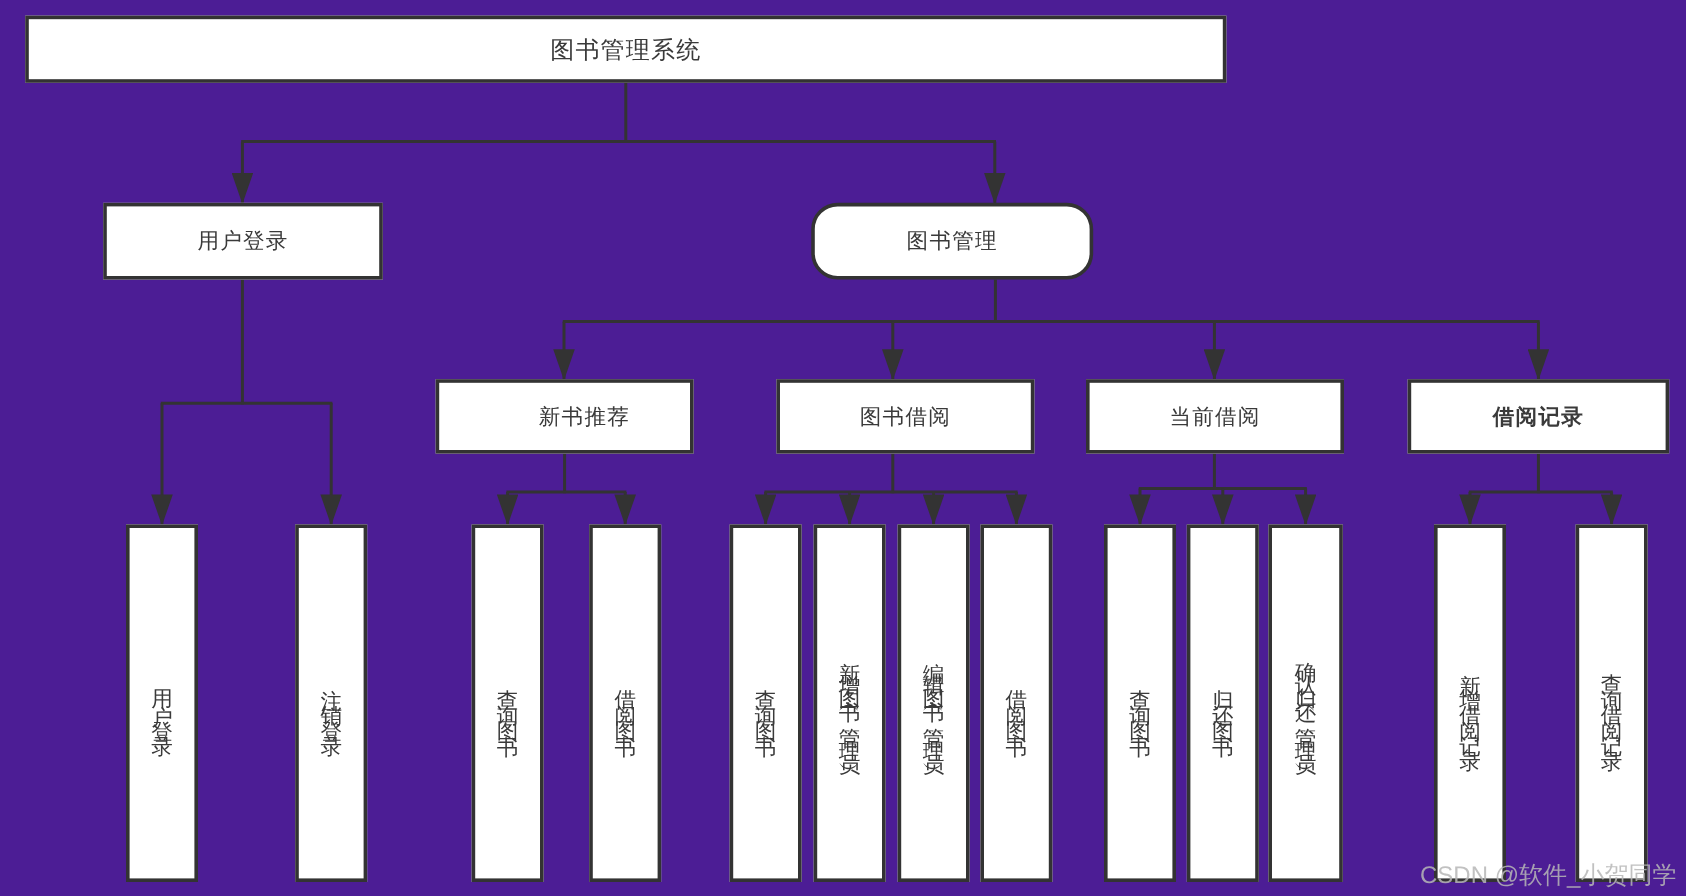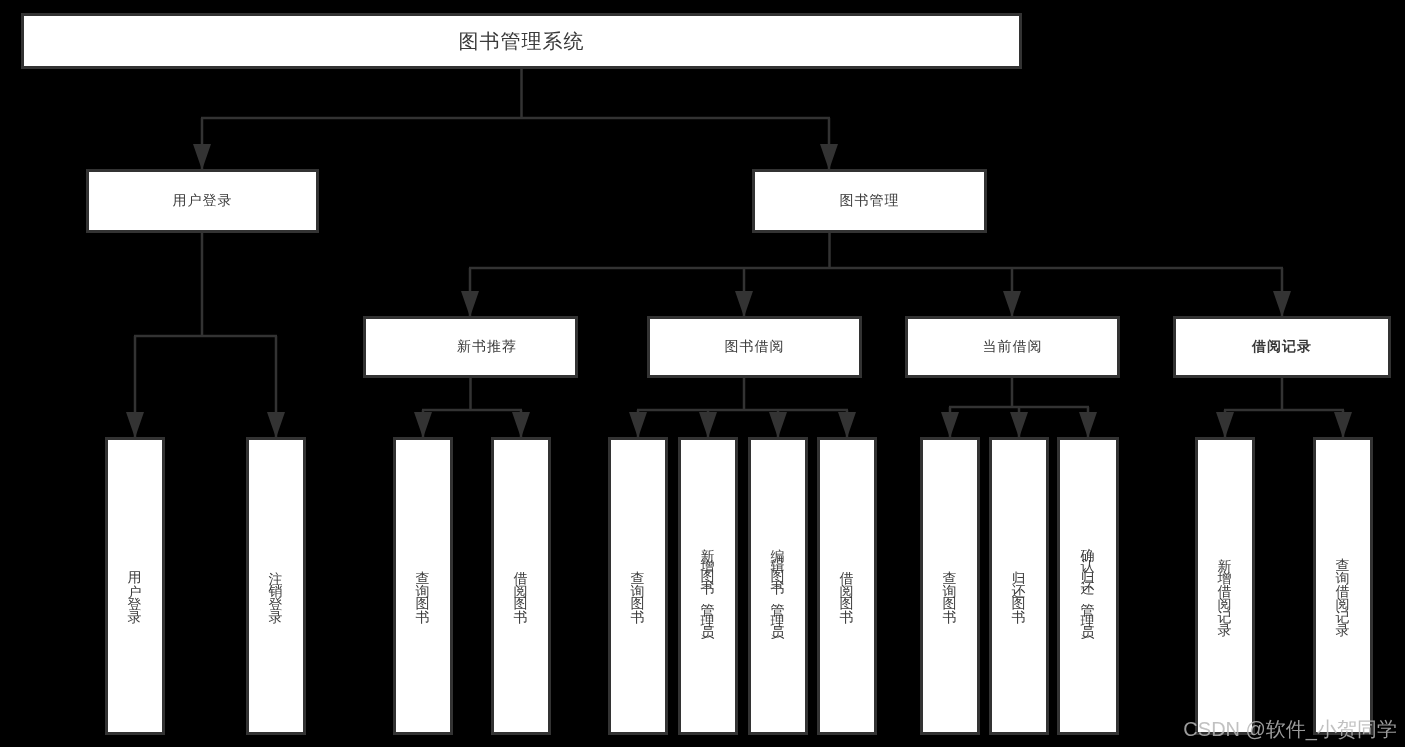--- a/index.html
+++ b/index.html
@@ -1,44 +1,44 @@
 <!DOCTYPE html>
 <html><head>
 <meta charset="utf-8">
 <style>
   html,body { margin:0; padding:0; background:#ffffff; }
   .canvas {
     position: relative;
     width: 1405px;
     height: 747px;
-    background: #000000;
+    background: #4c1d95;
     font-family: "Liberation Sans", sans-serif;
     overflow: hidden;
   }
   .connectors {
     position: absolute;
     left: 0; top: 0;
     width: 1405px; height: 747px;
     pointer-events: none;
   }
   .box {
     position: absolute;
     box-sizing: border-box;
     background: #ffffff;
     border: 3px solid #333333;
     color: #3a3a3a;
     display: flex;
     align-items: center;
     justify-content: center;
-    font-size: 14px;
+    font-size: 18px;
     letter-spacing: 1px;
   }
   .root  { left:21px;  top:13px;  width:1001px; height:56px; font-size:20px; }
   .n-user  { left:86px;  top:169px; width:233px; height:64px; }
-  .n-bmgmt { left:752px; top:169px; width:235px; height:64px; }
+  .n-bmgmt { left:676px; top:169px; width:235px; height:64px;border-radius:22px; }
   .lvl3 { top:316px; height:62px; width:215px; }
   .n-rec  { left:363px;padding-left:33px; }
   .n-bor  { left:636px;margin-left:11px; }
   .n-cur  { left:905px; }
   .n-log  { left:1173px; width:218px;font-weight:bold; }
   .leaf { top:437px; height:298px; width:60px; }
   .leaf span {
     writing-mode: vertical-rl;
     text-orientation: mixed;
     letter-spacing: 13px;

